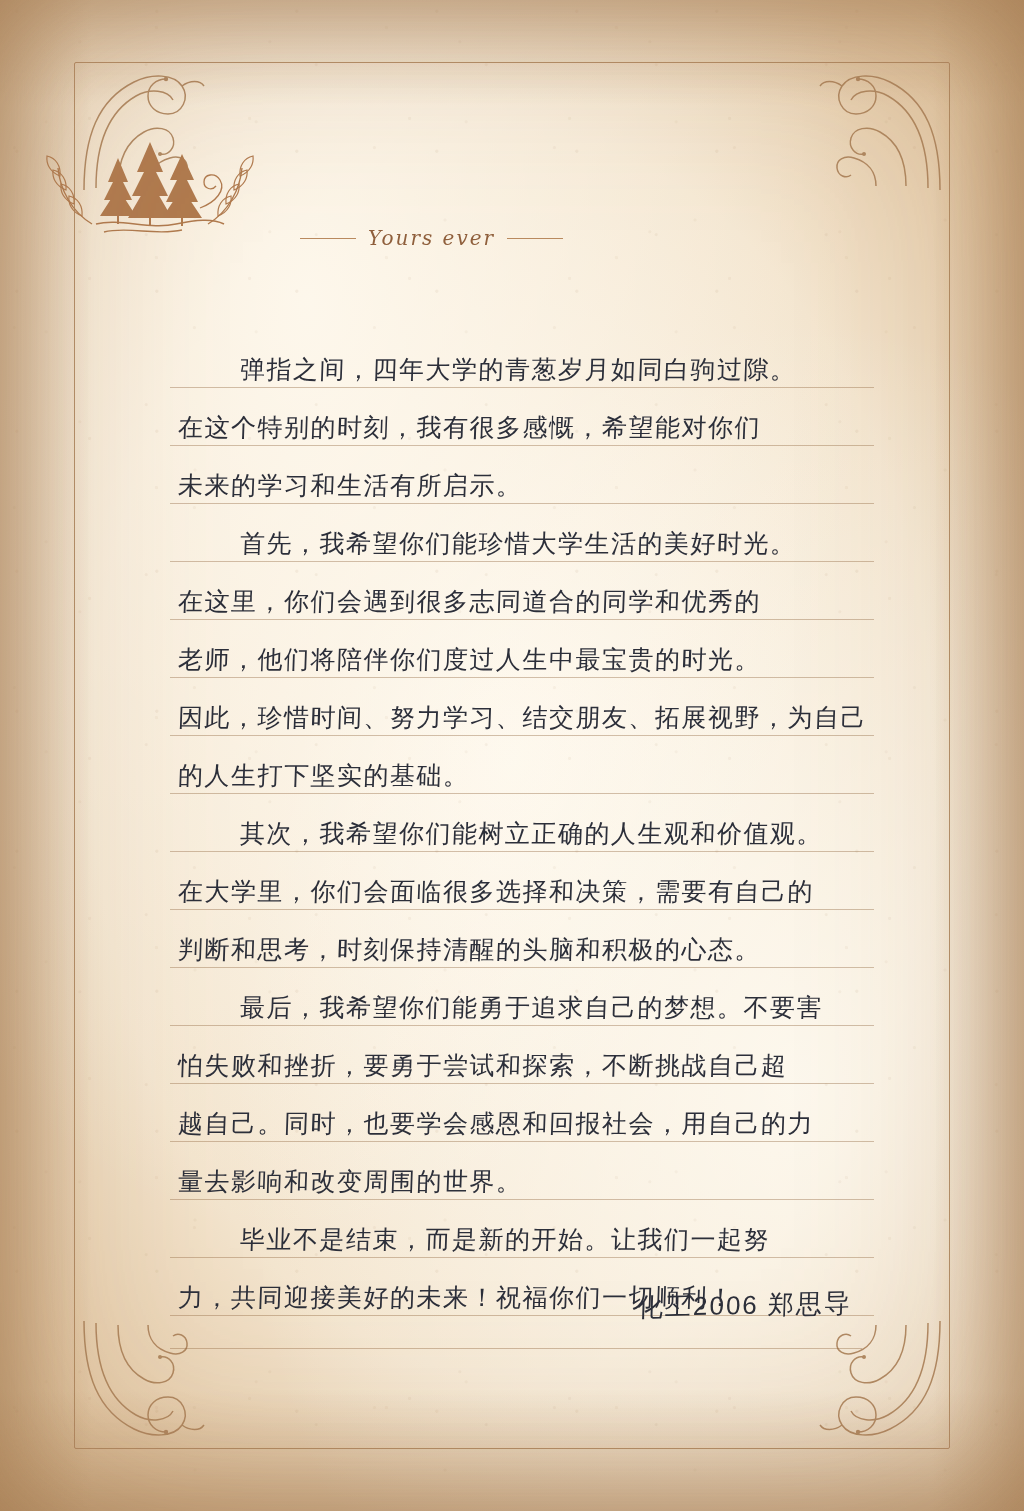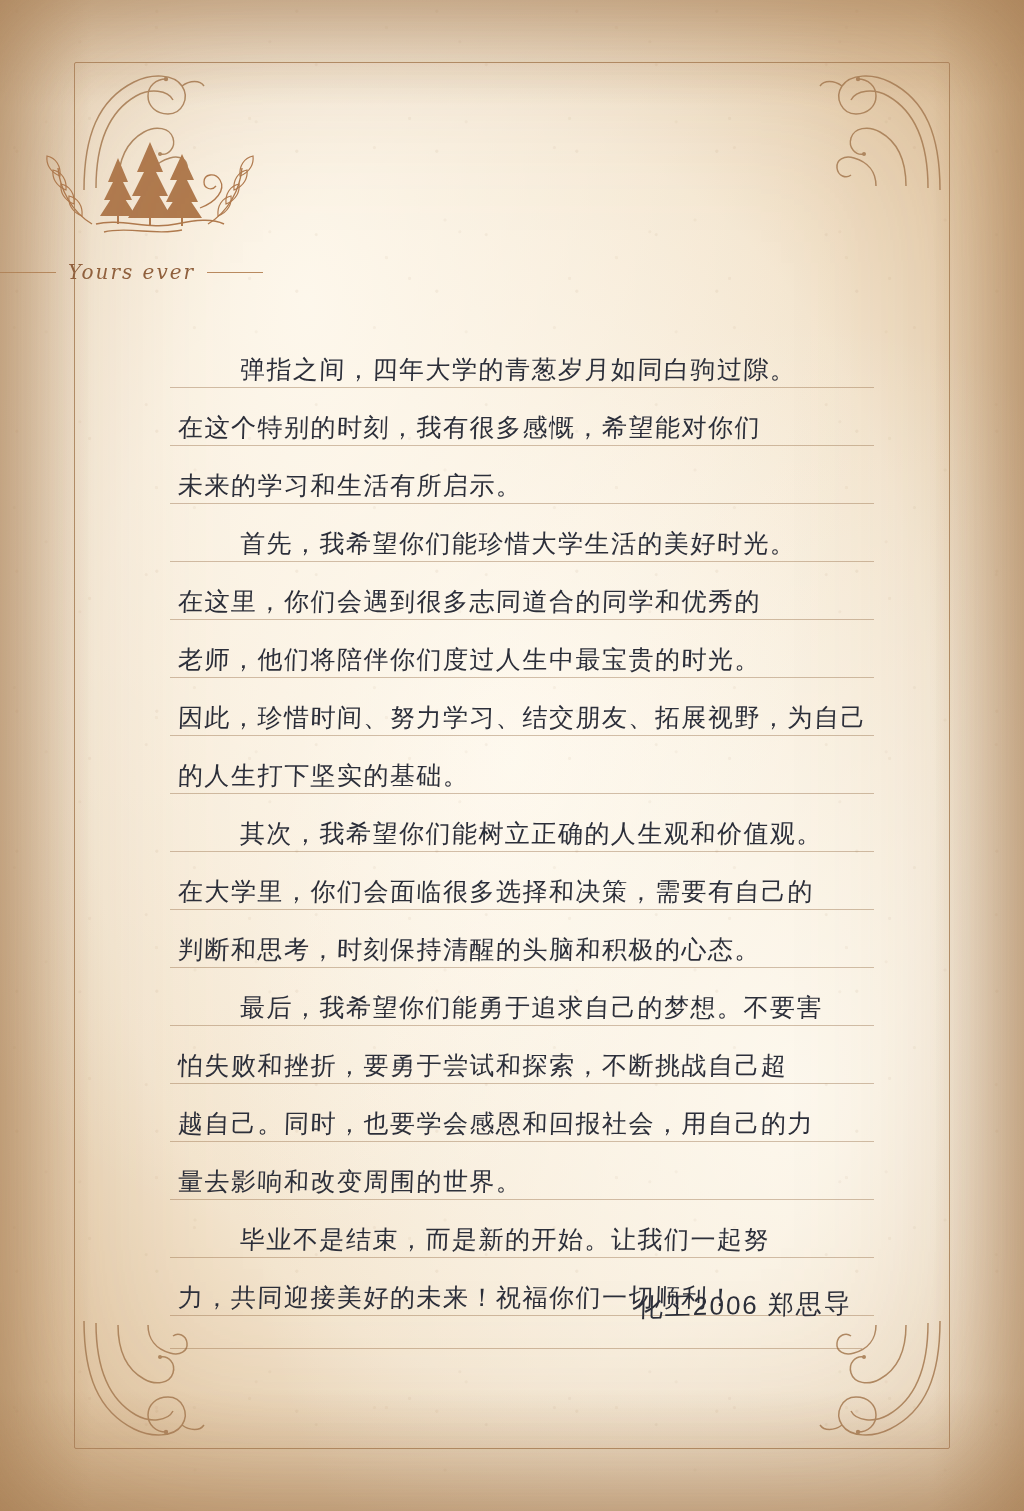--- a/index.html
+++ b/index.html
@@ -90,22 +90,22 @@
   .corner.tr { right: 78px; top: 66px;  transform: scaleX(-1); }
   .corner.bl { left: 78px;  bottom: 66px; transform: scaleY(-1); }
   .corner.br { right: 78px; bottom: 66px; transform: scale(-1,-1); }
 
   
   .emblem {
     position: absolute;
     left: 0; right: 0;
     top: 120px;
     display: flex;
-    flex-direction: column;
-    align-items: flex-start;
+    flex-direction: row;
+    align-items: flex-end;
     color: #b07a4e;
   }
   .emblem svg { display: block; }
 
   .yours-ever {
     margin-top: 10px;
     display: flex;
     align-items: center;
     gap: 12px;
     color: #9c6a42;

